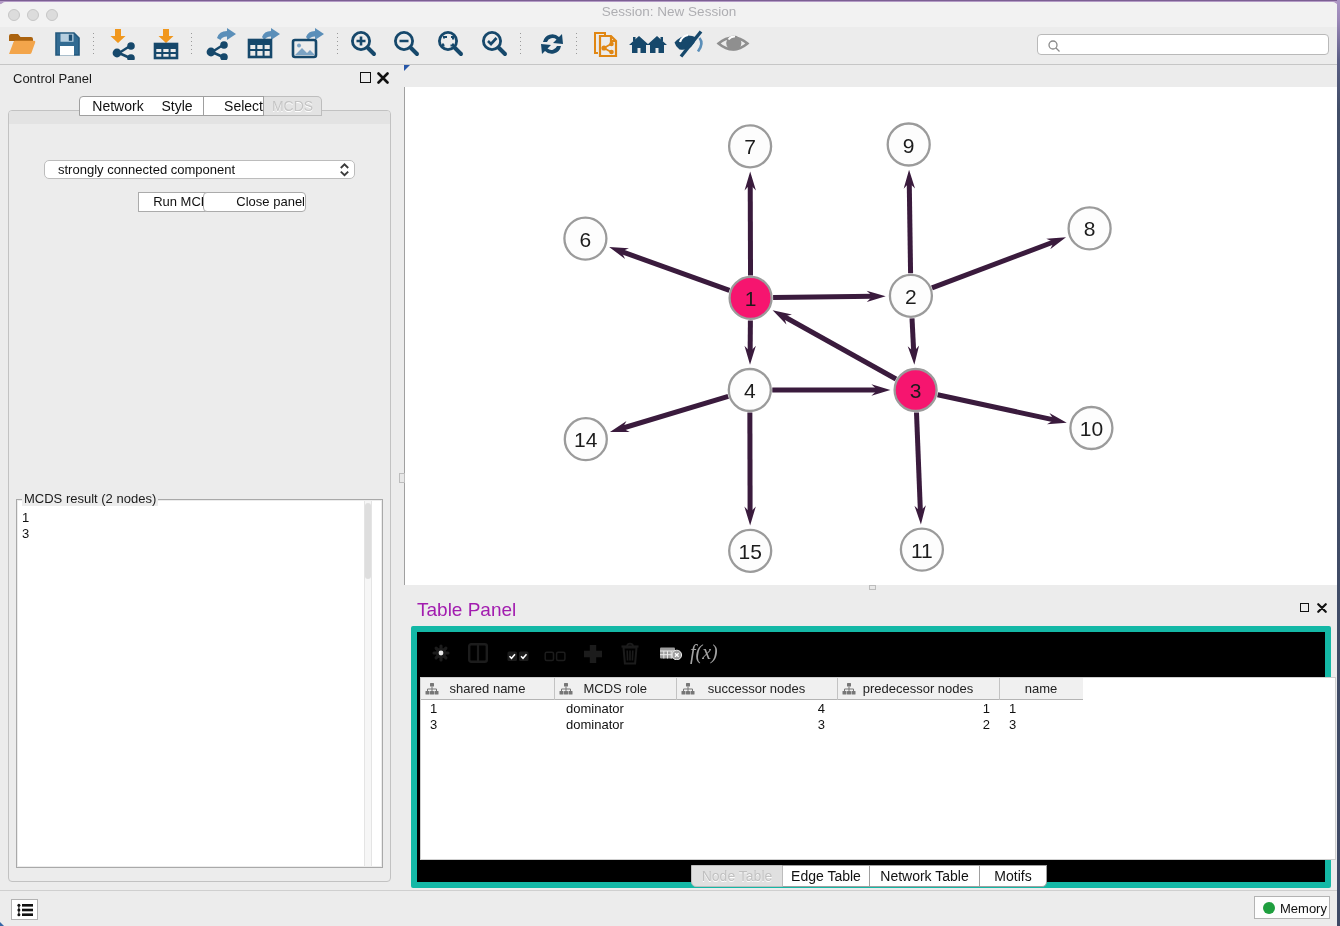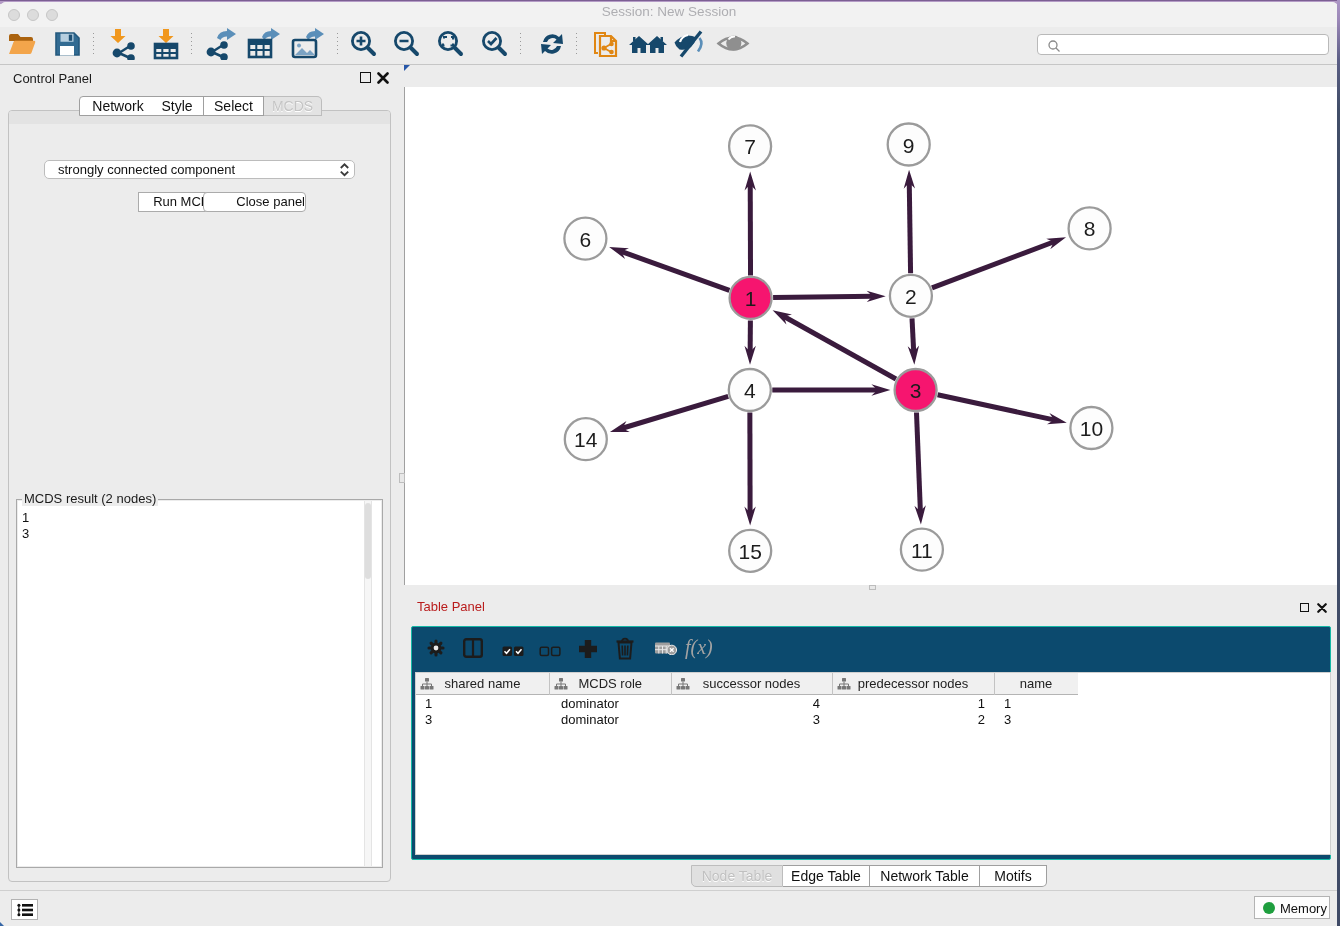--- a/index.html
+++ b/index.html
@@ -154,21 +154,21 @@
   <div class="abs" style="left:360px;top:70px;width:11px;height:11px;border:1.5px solid #111;"></div>
   <svg class="abs" style="left:377px;top:70px" width="12" height="12" viewBox="0 0 12 12">
       <path d="M1.5 1.5 L10.5 10.5 M10.5 1.5 L1.5 10.5" stroke="#111" stroke-width="2.6" stroke-linecap="round"></path>
     </svg>
 
   <div class="abs" style="left:8px;top:108px;width:383px;height:772px;background:#ececec;border:1px solid #c2c2c2;border-radius:4px;"></div>
   <div class="abs" style="left:9px;top:109px;width:381px;height:13px;background:#e3e3e3;border-radius:3px 3px 0 0;"></div>
 
   <div class="abs" style="left:79px;top:94px;width:78px;height:20px;background:#fff;border:1px solid #9f9f9f;border-radius:4px 0 0 0;font-size:14px;text-align:center;line-height:19px;color:#111;">Network</div>
   <div class="abs" style="left:151px;top:94px;width:53px;height:20px;background:#fff;border:1px solid #9f9f9f;border-left:none;font-size:14px;text-align:center;line-height:19px;color:#111;">Style</div>
-  <div class="abs" style="left:204px;top:94px;width:60px;height:20px;background:#fff;border:1px solid #9f9f9f;border-left:none;font-size:14px;text-align:center;line-height:19px;color:#111;">Select</div>
+  <div class="abs" style="left:204px;top:94px;width:60px;height:20px;background:#fff;border:1px solid #9f9f9f;border-left:none;font-size:14px;text-align:right;line-height:19px;color:#111;">Select</div>
   <div class="abs" style="left:264px;top:94px;width:58px;height:20px;background:#e3e3e3;border:1px solid #bdbdbd;border-left:none;border-radius:0 5px 0 0;font-size:14px;text-align:center;line-height:19px;color:#c4c4c4;text-shadow:0 1px 0 #fff;">MCDS</div>
 
 
   <div class="abs" style="left:44px;top:158px;width:311px;height:19px;background:#fff;border:1px solid #bcbcbc;border-radius:5px;">
     <div style="position:absolute;left:13px;top:1px;font-size:13px;color:#111;line-height:16px;">strongly connected component</div>
     <svg style="position:absolute;right:4px;top:2px" width="11" height="14" viewBox="0 0 11 14">
       <path d="M1.8 5 L5.5 1.4 L9.2 5" fill="none" stroke="#3a3a3a" stroke-width="1.9"></path>
       <path d="M1.8 8.6 L5.5 12.2 L9.2 8.6" fill="none" stroke="#3a3a3a" stroke-width="1.9"></path>
     </svg>
   </div>
@@ -235,27 +235,27 @@
         <circle cx="180.8" cy="352.2" r="21" fill="#fdfdfd" stroke="#9b9b9b" stroke-width="2.3"></circle>
         <text x="180.8" y="360.2" text-anchor="middle" font-size="21" fill="#1c1c1c" font-family="&quot;Liberation Sans&quot;,sans-serif">14</text>
         <circle cx="345.2" cy="463.8" r="21" fill="#fdfdfd" stroke="#9b9b9b" stroke-width="2.3"></circle>
         <text x="345.2" y="471.8" text-anchor="middle" font-size="21" fill="#1c1c1c" font-family="&quot;Liberation Sans&quot;,sans-serif">15</text>
       </svg>
   </div>
 
   <div class="abs" style="left:399px;top:471px;width:6px;height:10px;background:#e8e8e8;border:1px solid #bdbdbd;"></div>
   <div class="abs" style="left:869px;top:583px;width:7px;height:5px;background:#e8e8e8;border:1px solid #bdbdbd;"></div>
 
-  <div class="abs" style="left:417px;top:597px;font-size:13px;color:#b91c1c;">Table Panel</div>
+  <div class="abs" style="left:417px;top:597px;font-size:19px;color:#a21caf;">Table Panel</div>
   <div class="abs" style="left:1300px;top:601px;width:9px;height:9px;border:1.5px solid #111;"></div>
   <svg class="abs" style="left:1317px;top:601px" width="10" height="10" viewBox="0 0 12 12">
       <path d="M1.5 1.5 L10.5 10.5 M10.5 1.5 L1.5 10.5" stroke="#111" stroke-width="2.6" stroke-linecap="round"></path>
     </svg>
 
-  <div class="abs" style="left:411px;top:624px;width:920px;height:234px;background:#0c4a6e;border:1px solid #14b8a6;border-radius:2px;" id="tablepanel">
+  <div class="abs" style="left:411px;top:624px;width:920px;height:262px;background:#000000;border:6px solid #14b8a6;border-radius:2px;" id="tablepanel">
 
     <div id="ttool">
         <div style="position: absolute; left: 15px; top: 12px;"><svg width="18" height="18" viewBox="0 0 18 18">
             <g fill="#1c1c1c">
               <circle cx="9" cy="9" r="5.2"></circle>
             </g>
             <g stroke="#1c1c1c" stroke-width="3.1" stroke-linecap="round">
               <line x1="9" y1="2" x2="9" y2="16"></line>
               <line x1="2" y1="9" x2="16" y2="9"></line>
               <line x1="4.1" y1="4.1" x2="13.9" y2="13.9"></line>

